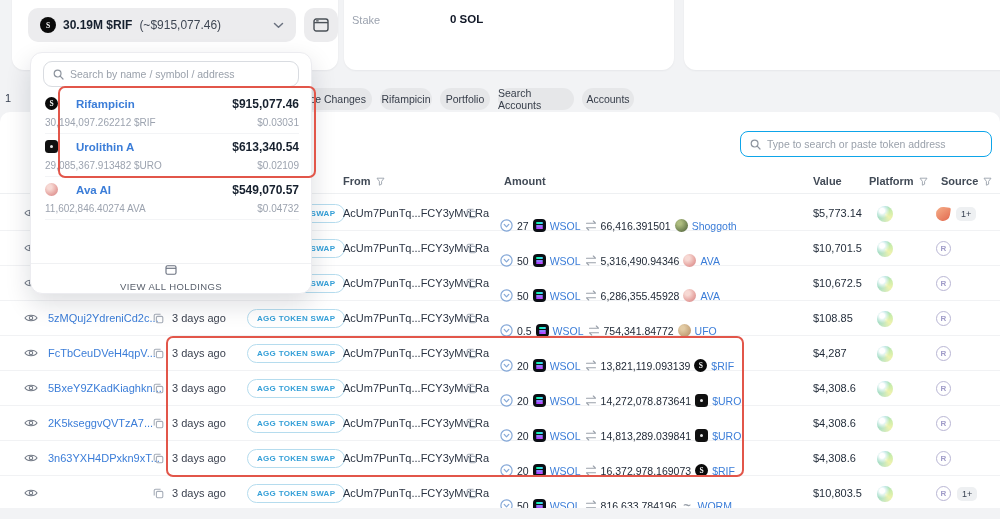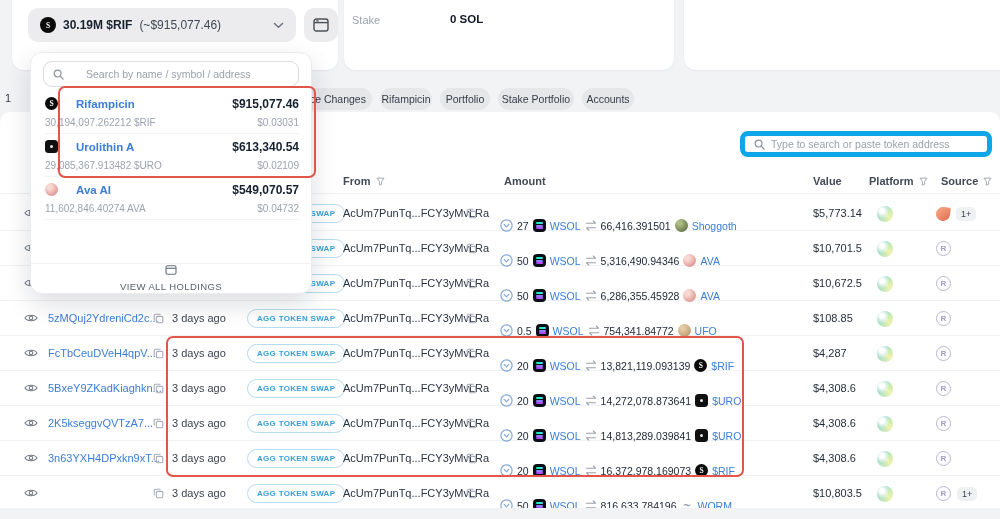--- a/index.html
+++ b/index.html
@@ -42,21 +42,21 @@
   [data-tok="dasha"]  { background:radial-gradient(circle at 35% 32%, #e5c8a8 15%, #b08a67 70%, #8a6a4e); border-radius:50%; }
   [data-tok="shoggoth"]{ background:radial-gradient(circle at 35% 32%, #aebd7f 15%, #6b7d4f 70%, #4c5c38); border-radius:50%; }
   [data-tok="ufo"]    { background:radial-gradient(circle at 35% 32%, #e2cba4 15%, #c2a077 70%, #96734d); border-radius:50%; }
   [data-tok="worm"]   { background:transparent; }
   [data-tok="worm"]::after { content:"~"; color:#9aa1ab; font-size:13px; font-weight:bold; line-height:6px; }
 
   
   .panel { position:absolute; left:30px; top:52px; width:282px; height:242px; background:#fff; border:1px solid #ececf0;
     border-radius:12px; box-shadow:0 10px 26px rgba(15,23,42,.14); z-index:30; }
   .panel .search-wrap { position:absolute; left:12px; top:8px; right:12px; height:26px; border:1px solid #d9dce1; border-radius:9px;
-    display:flex; align-items:center; gap:22px; padding:0 9px; background:#fff; }
+    display:flex; align-items:center; gap:6px; padding:0 9px; background:#fff; }
   .panel .search-wrap input { border:none; outline:none; flex:1; font-size:10.5px; color:#374151; font-family:inherit; background:transparent; }
   .panel .search-wrap input::placeholder { color:#9aa1ab; }
   .d-row { position:absolute; left:14px; right:12px; height:43px; border-bottom:1px solid #f3f4f6; cursor:pointer; }
   .d-row.last { border-bottom:none; }
   .d-name { position:absolute; left:0; top:6px; display:flex; align-items:center; gap:18px; font-size:11.5px; font-weight:700; }
   .d-val  { position:absolute; right:0; top:6px; font-size:12px; font-weight:bold; color:#16202e; }
   .d-amt  { position:absolute; left:0; bottom:5px; font-size:10px; color:#9ca3af; }
   .d-price{ position:absolute; right:0; bottom:5px; font-size:10px; color:#9ca3af; }
   .d-viewall { position:absolute; left:0; right:0; bottom:0; height:30px; border-top:1px solid #f0f1f3;
     display:flex; align-items:center; justify-content:center; gap:6px; font-size:9.5px; font-weight:500;
@@ -67,21 +67,21 @@
   .tab { position:absolute; top:88px; height:22px; background:#e6e7e9; border-radius:11px; z-index:2;
     display:flex; align-items:center; justify-content:center; font-size:10.5px; font-weight:500; color:#363d49; cursor:pointer; }
   #tab0 { left:298px; width:74px; }
   #tab1 { left:380px; width:52px; }
   #tab2 { left:440px; width:50px; }
   #tab3 { left:498px; width:76px; }
   #tab4 { left:582px; width:52px; }
 
   
   .main { position:absolute; left:0; top:112px; width:1000px; height:396px; background:#fff; border-radius:10px 10px 0 0; z-index:1; overflow:hidden; }
-  .tok-search { position:absolute; left:740px; top:19px; width:252px; height:26px; border:5px solid #0ea5e9; border-radius:8px;
+  .tok-search { position:absolute; left:740px; top:19px; width:252px; height:26px; border:1px solid #0ea5e9; border-radius:8px;
     display:flex; align-items:center; gap:6px; padding:0 9px; background:#fff; }
   .tok-search input { border:none; outline:none; flex:1; font-size:10.5px; color:#374151; font-family:inherit; background:transparent; }
   .tok-search input::placeholder { color:#9aa1ab; }
 
   .thead { position:absolute; left:0; top:58px; width:1000px; height:24px; border-bottom:1px solid #eef0f2; }
   .th { position:absolute; top:5px; font-size:11px; font-weight:bold; color:#424b57; display:flex; align-items:center; gap:5px; }
   #th-from { left:343px; } #th-amount { left:504px; } #th-value { left:813px; } #th-platform { left:869px; } #th-source { left:941px; }
 
   .trow { position:absolute; left:0; width:1000px; height:35px; border-bottom:1px solid #f1f2f4; }
   .cell { position:absolute; }
@@ -150,21 +150,21 @@
       <rect x="1" y="1" width="14" height="12" rx="2.2" fill="none" stroke="#4b5158" stroke-width="1.4"></rect>
       <path d="M1 4.6 H15" stroke="#4b5158" stroke-width="1.4"></path>
       <rect x="3" y="2.3" width="2.8" height="1.2" rx="0.4" fill="#4b5158"></rect>
     </svg>
 </div>
 
 <span class="tab-frag">1</span>
 <div class="tab" id="tab0">nce Changes</div>
 <div class="tab" id="tab1">Rifampicin</div>
 <div class="tab" id="tab2">Portfolio</div>
-<div class="tab" id="tab3">Stake Portfolio</div>
+<div class="tab" id="tab3">Search Accounts</div>
 <div class="tab" id="tab4">Accounts</div>
 
 <div class="main">
   <div class="tok-search">
     <svg width="11" height="11" viewBox="0 0 11 11">
         <circle cx="4.6" cy="4.6" r="3.4" fill="none" stroke="#8d949e" stroke-width="1.2"></circle>
         <path d="M7.2 7.2 L10 10" stroke="#8d949e" stroke-width="1.2" stroke-linecap="round"></path>
       </svg>
     <input type="text" placeholder="Type to search or paste token address" style="">
   </div>

